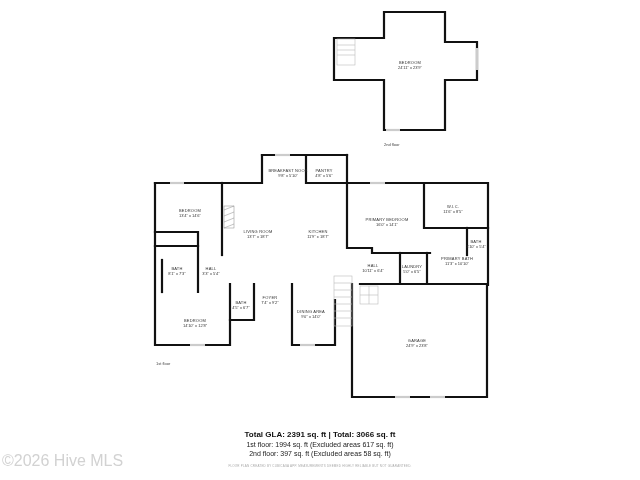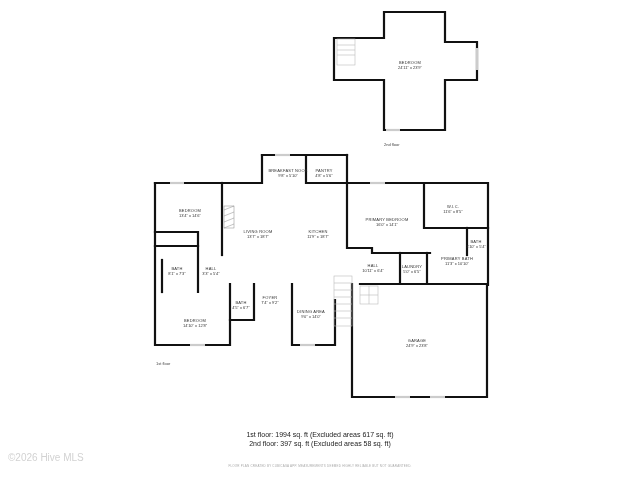--- a/index.html
+++ b/index.html
@@ -6,21 +6,21 @@
   body{width:640px;height:480px;position:relative;overflow:hidden;font-family:"Liberation Sans",sans-serif;color:#222;}
   svg{position:absolute;left:0;top:0;}
   .lbl{position:absolute;text-align:center;font-size:4px;line-height:5px;color:#333;white-space:nowrap;transform:translateX(-50%);}
   .lbl .n{display:block;text-transform:uppercase;letter-spacing:0.2px;}
   .lbl .d{display:block;}
   .floor-cap{position:absolute;font-size:4px;color:#444;}
   .summary{position:absolute;left:0;width:640px;top:430px;text-align:center;}
   .summary .t{font-size:8px;font-weight:bold;color:#111;line-height:10px;}
   .summary .s{font-size:7px;color:#222;line-height:9px;}
   .disc{position:absolute;left:0;width:640px;top:464px;text-align:center;font-size:3px;color:#aaa;letter-spacing:0.2px;}
-  .wm{position:absolute;left:8px;top:452px;font-size:10px;color:#d2d2d2;}
+  .wm{position:absolute;left:2px;top:452px;font-size:16px;color:#d2d2d2;}
 </style>
 </head>
 <body>
 
 <svg width="640" height="480">
   <g stroke="#111" stroke-width="2.2" fill="none" stroke-linecap="square">
 
     <path d="M384,12 L445,12 L445,42 L477,42 L477,80 L445,80 L445,130 L384,130 L384,80 L334,80 L334,38 L384,38 Z"></path>
 
     <path d="M262,155 L347,155"></path>
@@ -157,17 +157,18 @@
     <span class="d">14'10" x 12'8"</span>
   </div>
 <div class="lbl" style="left:417px;top:338px;">
     <span class="n">GARAGE</span>
     <span class="d">24'9" x 23'8"</span>
   </div>
 
 <div class="floor-cap" style="left:156px;top:361px;">1st floor</div>
 
 <div class="summary">
+  <div class="t">Total GLA: 2391 sq. ft | Total: 3066 sq. ft</div>
   <div class="s">1st floor: 1994 sq. ft (Excluded areas 617 sq. ft)</div>
   <div class="s">2nd floor: 397 sq. ft (Excluded areas 58 sq. ft)</div>
 </div>
 <div class="disc">FLOOR PLAN CREATED BY CUBICASA APP. MEASUREMENTS DEEMED HIGHLY RELIABLE BUT NOT GUARANTEED.</div>
 <div class="wm">©2026 Hive MLS</div>
 
 </body></html>

